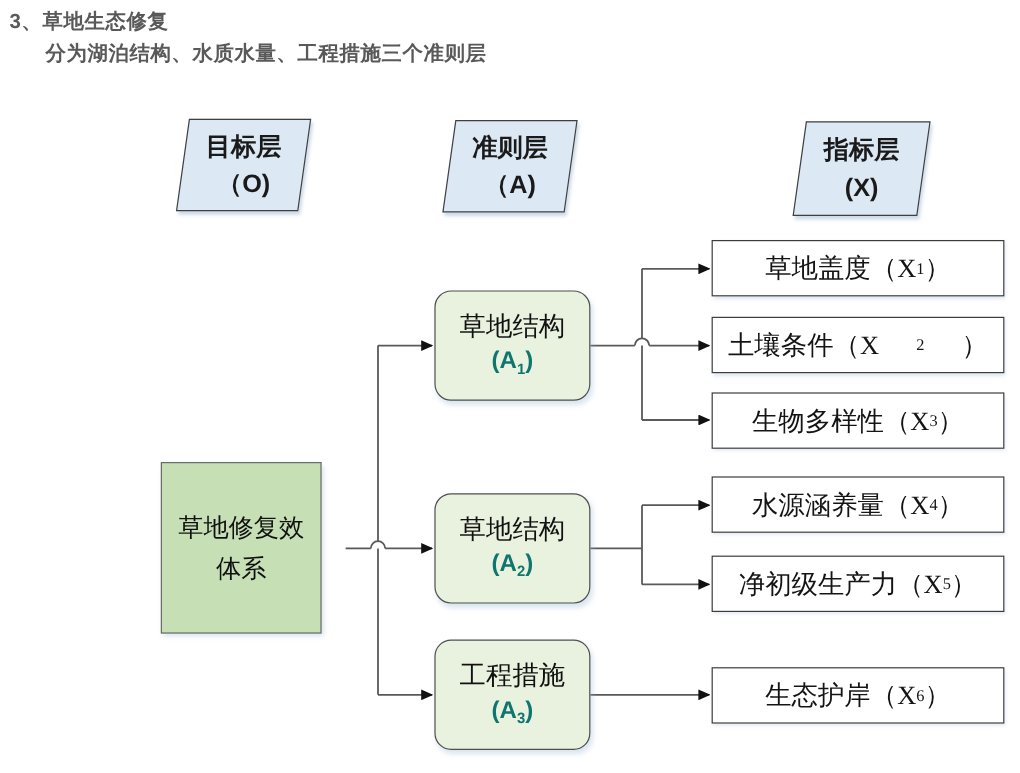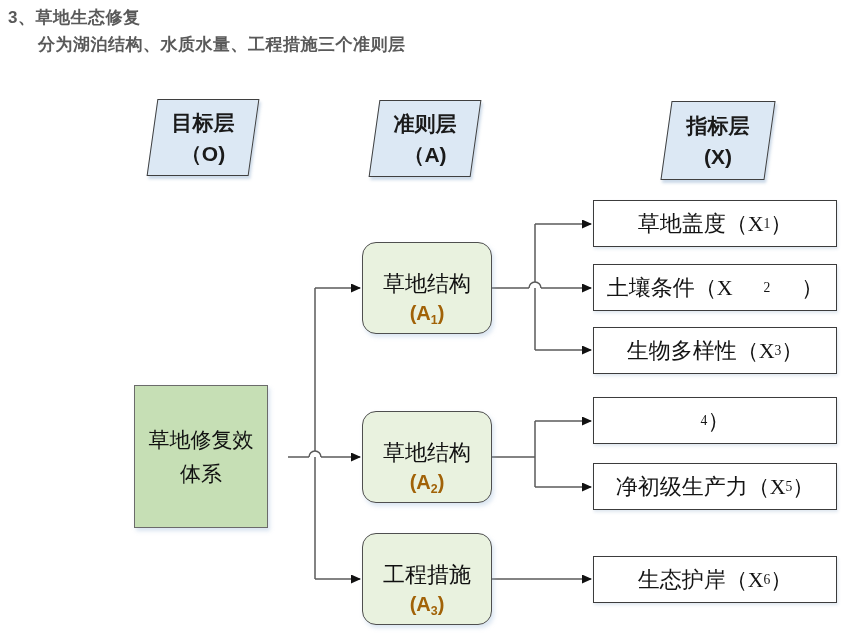--- a/index.html
+++ b/index.html
@@ -35,32 +35,32 @@
     position:absolute;left:134px;top:385px;width:134px;height:143px;
     background:#c6dfb5;border:1.5px solid #6b6b6b;box-sizing:border-box;
     display:flex;flex-direction:column;align-items:center;justify-content:center;
     font-family:"Liberation Serif",serif;font-size:21px;color:#111;
     line-height:34px;box-shadow:2px 3px 4px rgba(150,180,215,.35);
   }
   
   .criterion{
     position:absolute;left:362px;width:130px;height:92px;background:#e9f2df;
     border:1.5px solid #4f4f4f;border-radius:14px;box-sizing:border-box;
-    display:flex;flex-direction:column;align-items:center;justify-content:flex-end;
+    display:flex;flex-direction:column;align-items:center;justify-content:center;
     box-shadow:2px 3px 4px rgba(150,180,215,.35);
   }
   #criterion-a1{top:242px;}
   #criterion-a2{top:411px;}
   #criterion-a3{top:533px;}
   .criterion .cname{
     font-family:"Liberation Serif",serif;font-size:22px;color:#111;line-height:32px;
   }
   .criterion .ccode{
     font-family:"Liberation Sans",sans-serif;font-size:20px;font-weight:bold;
-    color:#a16207;line-height:26px;
+    color:#0f766e;line-height:26px;
   }
   
   .indicator{
     position:absolute;left:593px;width:244px;height:47px;background:#ffffff;
     border:1px solid #3c3c3c;box-sizing:border-box;display:flex;
     align-items:center;justify-content:center;
     font-family:"Liberation Serif",serif;font-size:22px;color:#141414;
     box-shadow:1px 2px 3px rgba(150,175,205,.3);
   }
   #indicator-x1{top:200px;}
@@ -159,20 +159,21 @@
       <span>土壤条件（X</span>
       <span class="sub">2</span>
       <span>）</span>
     </div>
   <div class="indicator" id="indicator-x3">
       <span>生物多样性（X</span>
       <span class="sub">3</span>
       <span>）</span>
     </div>
   <div class="indicator" id="indicator-x4">
+      <span>水源涵养量（X</span>
       <span class="sub">4</span>
       <span>）</span>
     </div>
   <div class="indicator" id="indicator-x5">
       <span>净初级生产力（X</span>
       <span class="sub">5</span>
       <span>）</span>
     </div>
   <div class="indicator" id="indicator-x6">
       <span>生态护岸（X</span>

